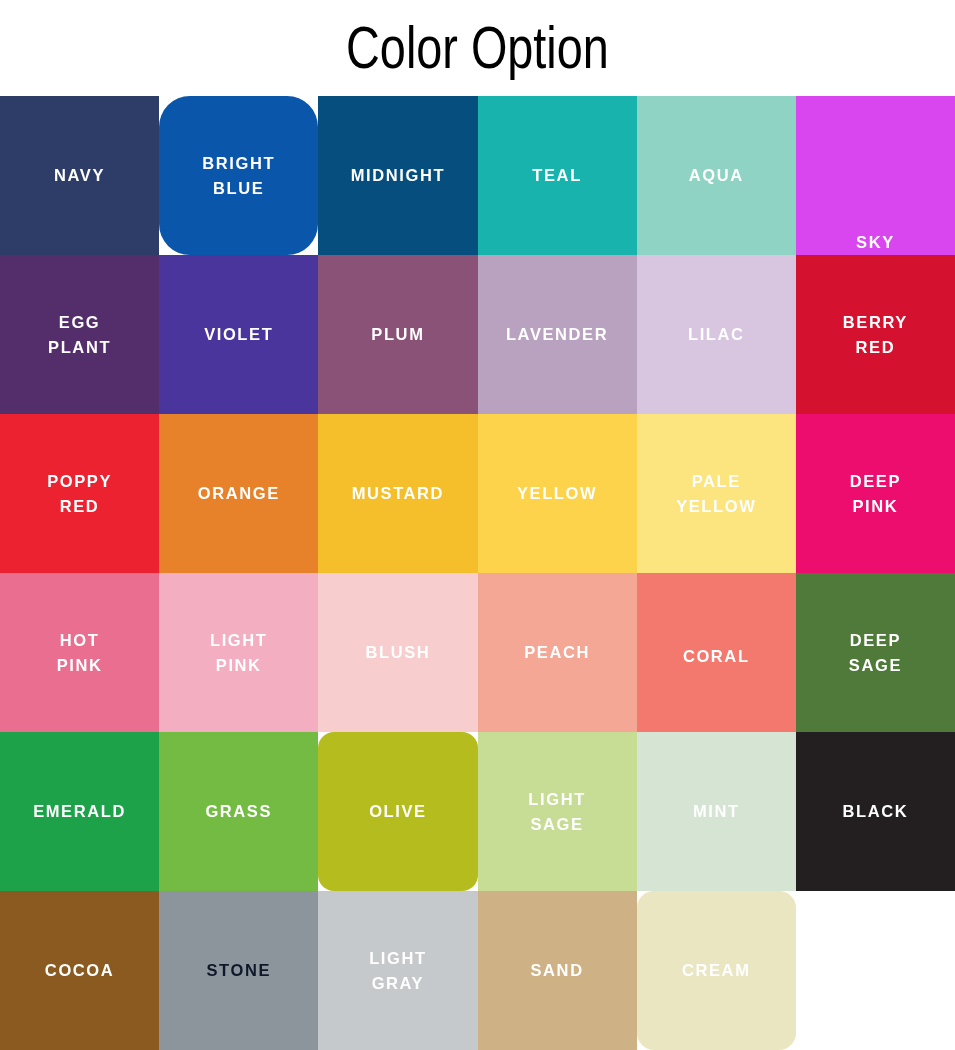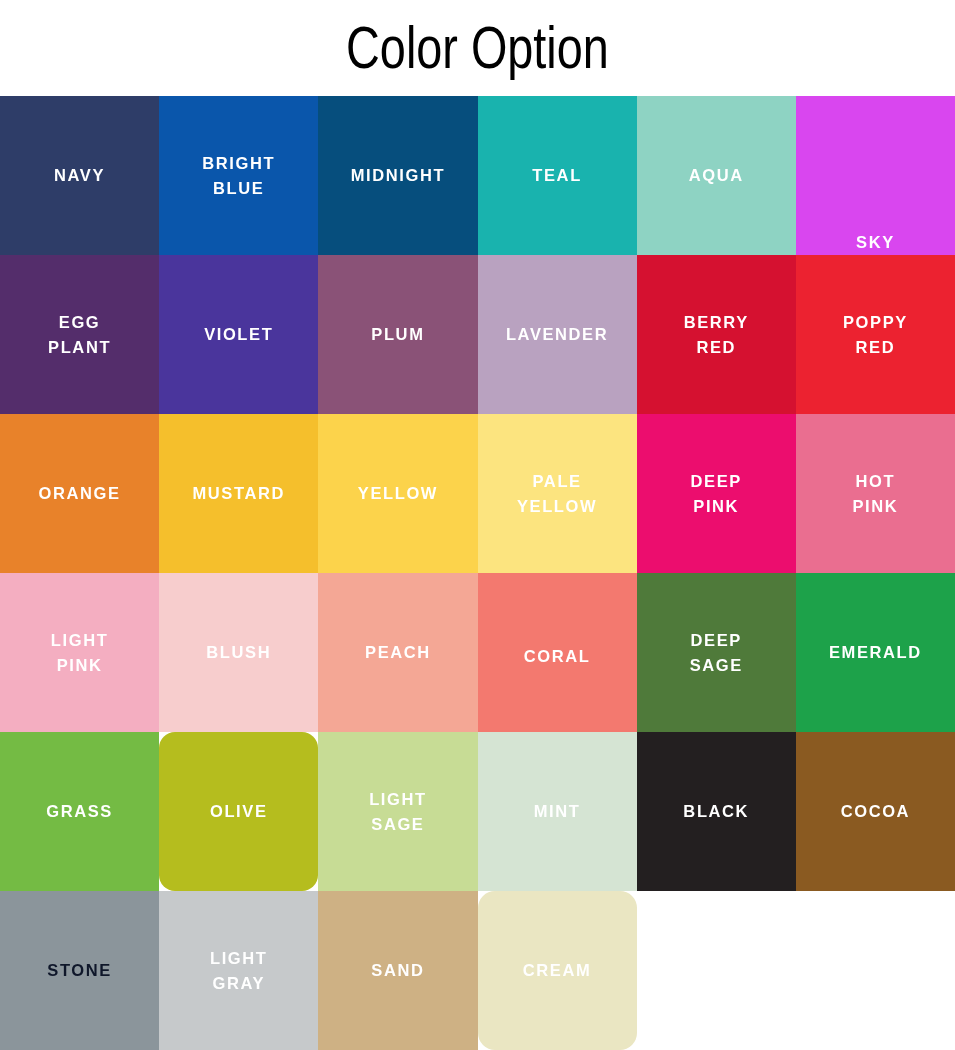--- a/index.html
+++ b/index.html
@@ -73,21 +73,21 @@
 <div id="page">
 
   <div id="title-bar">
     <div id="page-title">Color Option</div>
   </div>
 
   <div id="swatch-grid">
       <div class="swatch" style="background: rgb(46, 61, 104);">
         <span class="swatch-label" style="color: rgb(255, 255, 255);">NAVY</span>
       </div>
-      <div class="swatch" style="background: rgb(10, 86, 171);">
+      <div class="swatch" style="background: rgb(10, 86, 171); border-radius: 31px;">
         <span class="swatch-label" style="color: rgb(255, 255, 255);">BRIGHT
 BLUE</span>
       </div>
       <div class="swatch" style="background: rgb(6, 78, 125);">
         <span class="swatch-label" style="color: rgb(255, 255, 255);">MIDNIGHT</span>
       </div>
       <div class="swatch" style="background: rgb(25, 179, 174);">
         <span class="swatch-label" style="color: rgb(255, 255, 255);">TEAL</span>
       </div>
       <div class="swatch" style="background: rgb(142, 211, 195);">
@@ -102,20 +102,23 @@
       </div>
       <div class="swatch" style="background: rgb(74, 53, 156);">
         <span class="swatch-label" style="color: rgb(255, 255, 255);">VIOLET</span>
       </div>
       <div class="swatch" style="background: rgb(138, 82, 119);">
         <span class="swatch-label" style="color: rgb(255, 255, 255);">PLUM</span>
       </div>
       <div class="swatch" style="background: rgb(185, 162, 192);">
         <span class="swatch-label" style="color: rgb(255, 255, 255);">LAVENDER</span>
       </div>
+      <div class="swatch" style="background: rgb(216, 197, 224);">
+        <span class="swatch-label" style="color: rgb(255, 255, 255);">LILAC</span>
+      </div>
       <div class="swatch" style="background: rgb(213, 17, 48);">
         <span class="swatch-label" style="color: rgb(255, 255, 255);">BERRY
 RED</span>
       </div>
       <div class="swatch" style="background: rgb(236, 34, 48);">
         <span class="swatch-label" style="color: rgb(255, 255, 255);">POPPY
 RED</span>
       </div>
       <div class="swatch" style="background: rgb(232, 130, 42);">
         <span class="swatch-label" style="color: rgb(255, 255, 255);">ORANGE</span>

